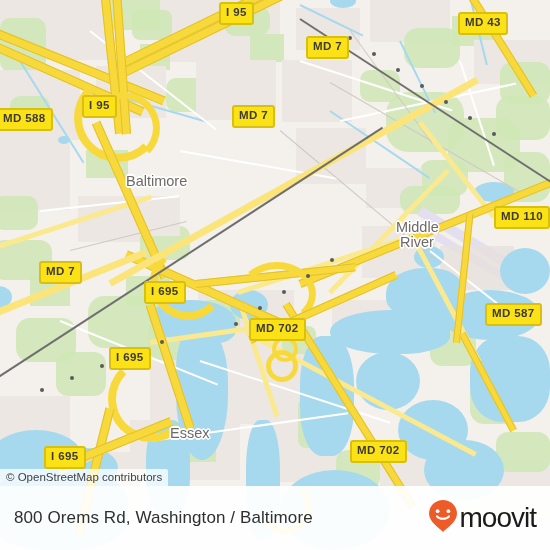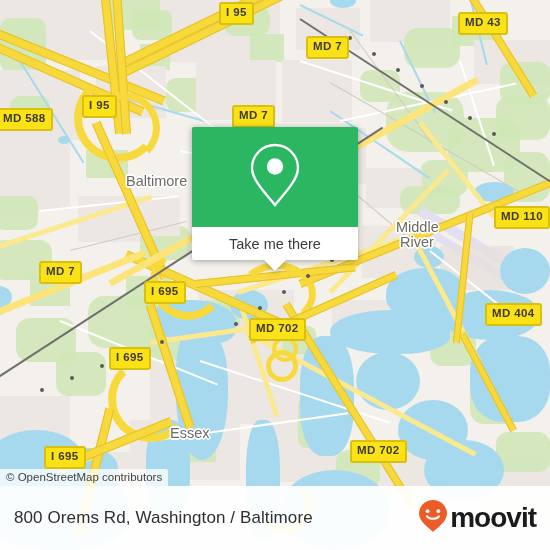--- a/index.html
+++ b/index.html
@@ -51,21 +51,21 @@
   
   #attrib{position:absolute;left:0;top:469px;background:rgba(255,255,255,.75);
           padding:2px 6px 3px 6px;font-size:11.5px;color:#3f3f3f;border-radius:0 2px 0 0;}
 
   
   #footer{position:absolute;left:0;top:486px;width:550px;height:64px;
           background:rgba(255,255,255,.93);display:flex;align-items:center;
           justify-content:space-between;padding:0 14px;box-sizing:border-box;}
   #footer-title{font-size:17px;color:#2f2f2f;letter-spacing:.1px;}
   #logo{display:flex;align-items:center;gap:2px;}
-  #logo-word{font-size:28px;color:#1b1b1b;letter-spacing:-1px;font-weight:700;}
+  #logo-word{font-size:28px;color:#1b1b1b;letter-spacing:-1px;font-weight:400;}
 </style>
 </head>
 <body>
 
 <div id="screen">
 
   <div id="map">
 
     <div class="layer">
       <div class="patch urban" style="left:-10px;top:-10px;width:120px;height:70px;"></div>
@@ -269,46 +269,32 @@
     <div class="layer" id="labels-layer">
         <div class="shield" style="left: 219px; top: 2px;">I 95</div>
         <div class="shield" style="left: 458px; top: 12px;">MD 43</div>
         <div class="shield" style="left: 306px; top: 36px;">MD 7</div>
         <div class="shield" style="left: 82px; top: 95px;">I 95</div>
         <div class="shield" style="left: 232px; top: 105px;">MD 7</div>
         <div class="shield" style="left: -4px; top: 108px;">MD 588</div>
         <div class="shield" style="left: 494px; top: 206px;">MD 110</div>
         <div class="shield" style="left: 39px; top: 261px;">MD 7</div>
         <div class="shield" style="left: 144px; top: 281px;">I 695</div>
-        <div class="shield" style="left: 485px; top: 303px;">MD 404</div>
+        <div class="shield" style="left: 485px; top: 303px;">MD 587</div>
         <div class="shield" style="left: 249px; top: 318px;">MD 702</div>
         <div class="shield" style="left: 109px; top: 347px;">I 695</div>
         <div class="shield" style="left: 350px; top: 440px;">MD 702</div>
         <div class="shield" style="left: 44px; top: 446px;">I 695</div>
         <div class="place" style="left: 126px; top: 173px;">Baltimore</div>
         <div class="place" style="left: 396px; top: 219px; text-align: right;">Middle</div>
         <div class="place" style="left: 400px; top: 234px;">River</div>
         <div class="place" style="left: 170px; top: 425px;">Essex</div>
       </div>
   </div>
 
-  <div id="popup">
-    <div id="popup-head">
-      <span>
-        <svg width="52" height="66" viewBox="0 0 52 66" aria-hidden="true">
-          <path d="M26 3 C13.3 3 3 13.3 3 26 C3 38 17 52 26 63 C35 52 49 38 49 26 C49 13.3 38.7 3 26 3 Z" fill="none" stroke="#ffffff" stroke-width="2.4"></path>
-          <circle cx="26" cy="24.5" r="8.2" fill="#ffffff"></circle>
-        </svg>
-      </span>
-    </div>
-    <div id="popup-body">
-      <span id="popup-label">Take me there</span>
-    </div>
-    <div id="popup-tail"></div>
-  </div>
 
   <div id="attrib">© OpenStreetMap contributors</div>
 
   <div id="footer">
     <div id="footer-title">800 Orems Rd, Washington / Baltimore</div>
     <div id="logo">
       <span>
         <svg width="30" height="34" viewBox="0 0 30 34" aria-hidden="true">
           <path d="M15 1 C7.3 1 1 7.1 1 14.6 C1 23 11 29 15 33 C19 29 29 23 29 14.6 C29 7.1 22.7 1 15 1 Z" fill="#ec5b28"></path>
           <circle cx="9.6" cy="12.2" r="1.9" fill="#ffffff"></circle>

